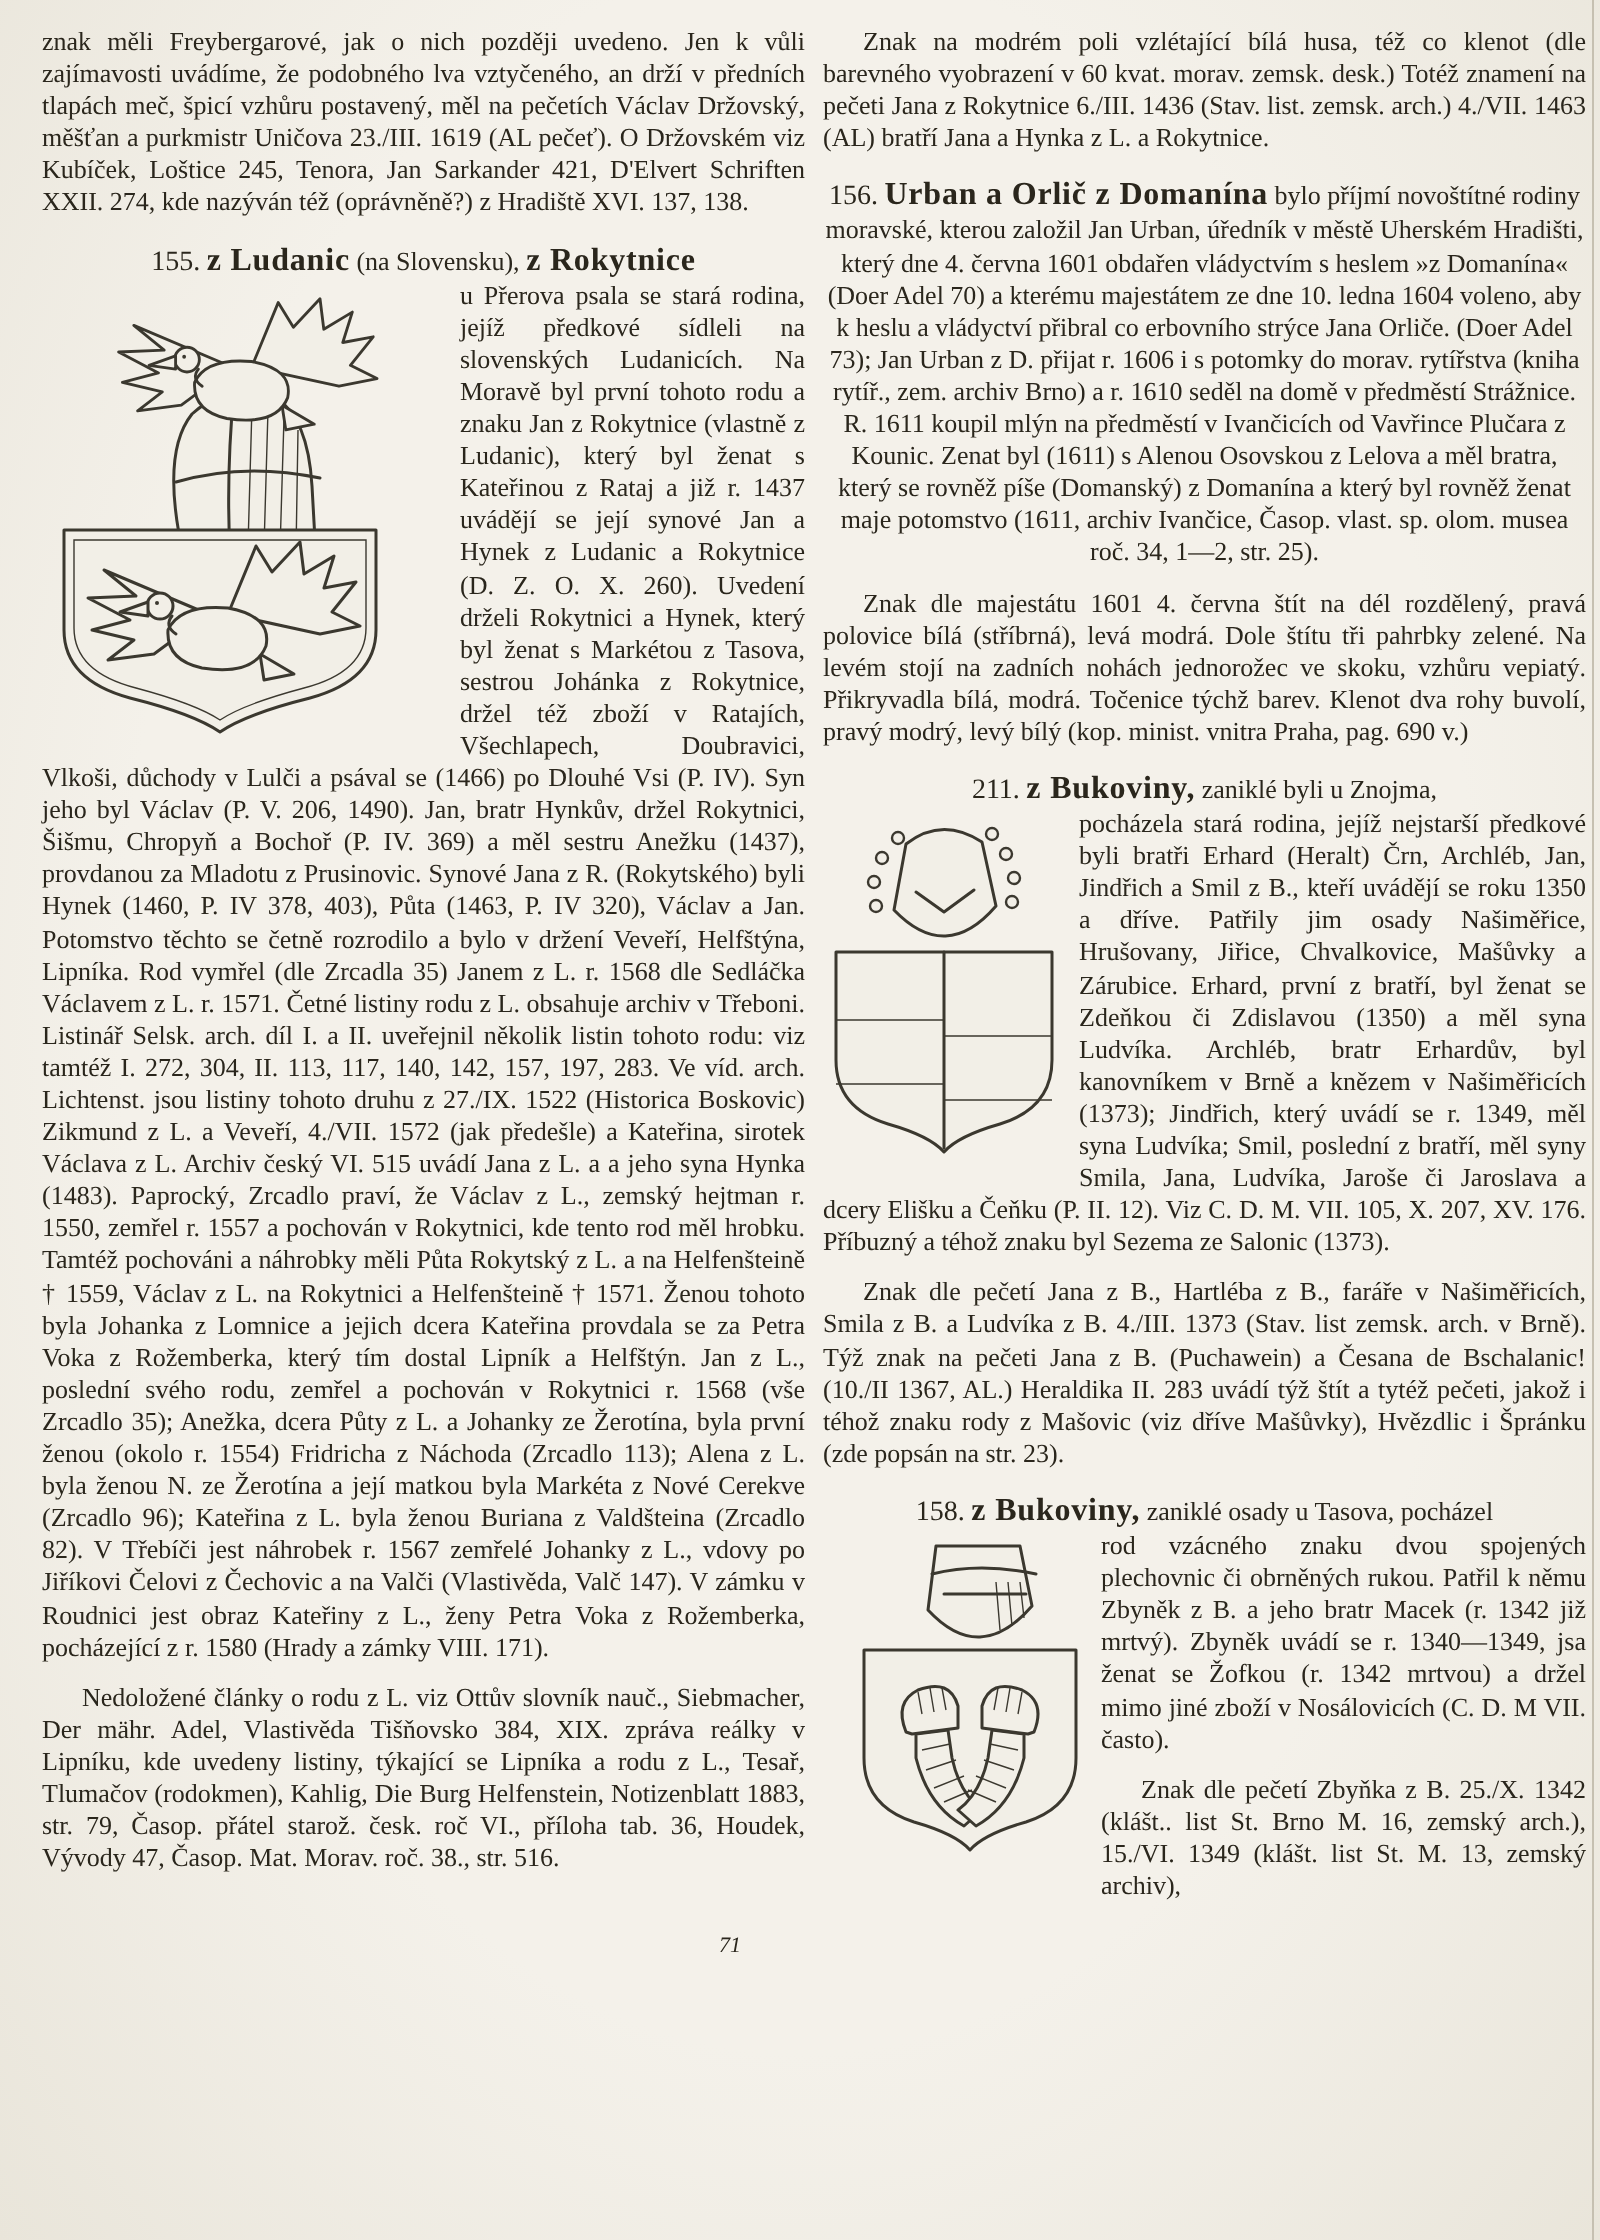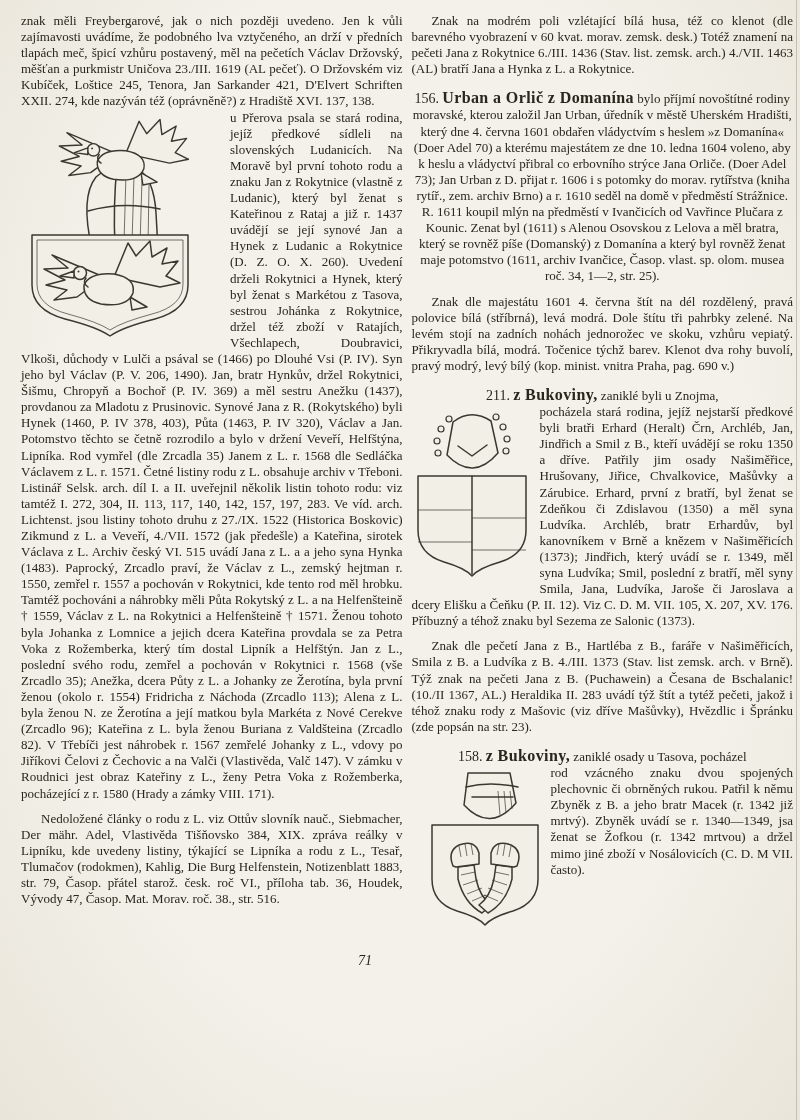--- a/index.html
+++ b/index.html
@@ -21,36 +21,42 @@
   .gap{margin-top:9px;}
   .entry-head{margin-top:13px;text-align:center;}
   .enum{font-size:14px;}
   .ename{font-weight:bold;font-size:16px;letter-spacing:.4px;}
   .lead{font-weight:normal;}
   .arms{float:left;}
   .arms svg{display:block;}
   .f155{width:202px;margin:3px 7px 2px 0;}
   .f157{width:120px;margin:2px 8px 2px 0;}
   .f158{width:114px;margin:2px 9px 2px 16px;}
-  .footer{margin-top:16px;text-align:center;font-style:italic;font-size:14px;padding-right:84px;}
+  .footer{margin-top:16px;text-align:center;font-style:italic;font-size:11px;padding-right:84px;}
   .ln{stroke:#3b382f;fill:none;stroke-width:1.5;stroke-linejoin:round;stroke-linecap:round;}
   .pf{fill:#f2efe7;stroke:#3b382f;stroke-width:1.5;stroke-linejoin:round;}
   .thin{stroke:#3b382f;fill:none;stroke-width:.7;}
 </style>
 </head>
 <body>
 
 <div class="scan-edge"></div>
 
 <div class="page">
   <div class="cols">
 
     <div class="col">
       <p><span>znak měli Freybergarové, jak o nich později uvedeno. Jen k vůli zajímavosti uvádíme, že podobného lva vztyčeného, an drží v předních tlapách meč, špicí vzhůru postavený, měl na pečetích Václav Držovský, měšťan a purkmistr Uničova 23./III. 1619 (AL pečeť). O Držovském viz Kubíček, Loštice 245, Tenora, Jan Sarkander 421, D'Elvert Schriften XXII. 274, kde nazýván též (oprávněně?) z Hradiště XVI. 137, 138.</span></p>
 
+      <p class="entry-head">
+        <span class="enum">155.</span>
+        <span class="ename">z Ludanic</span>
+        <span>(na Slovensku),</span>
+        <span class="ename">z Rokytnice</span>
+      </p>
 
       <p>
         <span class="arms f155">
           <svg width="202" height="230" viewBox="0 0 200 230">
             <defs>
               <g id="goose">
                 <path class="pf" d="M20 8 L37 18 L22 21 Z"></path>
                 <path class="pf" d="M-6 -12 L-58 -34 L-42 -21 L-66 -20 L-45 -9 L-64 -4 L-43 1 L-56 11 L-33 8 Z"></path>
                 <path class="pf" d="M4 -12 L18 -46 L26 -33 L40 -48 L42 -32 L57 -41 L52 -25 L68 -28 L56 -13 L70 -6 L50 -2 Z"></path>
                 <path class="pf" d="M-26 -4 Q-20 -17 4 -15 Q26 -11 23 4 Q17 19 -9 15 Q-27 11 -26 -4 Z"></path>
@@ -167,17 +173,20 @@
             <g>
               <path class="pf" d="M60 146 Q78 136 84 112 L84 100 L68 98 L66 112 Q62 130 51 138 Z"></path>
               <path class="thin" d="M81 108 L67 105 M79 118 L64 113 M75 127 L60 121 M70 134 L56 128"></path>
               <path class="pf" d="M89 99 Q95 84 83 78 Q67 72 63 86 L63 97 L86 100 Z"></path>
               <path class="thin" d="M83 79 L81 90 M77 77 L75 89 M71 77 L69 88"></path>
             </g>
           </svg>
         </span><span>rod vzácného znaku dvou spojených plechovnic či obrněných rukou. Patřil k němu Zbyněk z B. a jeho bratr Macek (r. 1342 již mrtvý). Zbyněk uvádí se r. 1340—1349, jsa ženat se Žofkou (r. 1342 mrtvou) a držel mimo jiné zboží v Nosálovicích (C. D. M VII. často).</span>
       </p>
 
+      <p class="indent gap">
+        <span class="lead">Znak</span><span> dle pečetí Zbyňka z B. 25./X. 1342 (klášt.. list St. Brno M. 16, zemský arch.), 15./VI. 1349 (klášt. list St. M. 13, zemský archiv),</span>
+      </p>
     </div>
   </div>
 
   <div class="footer">71</div>
 </div>
 
 </body></html>

